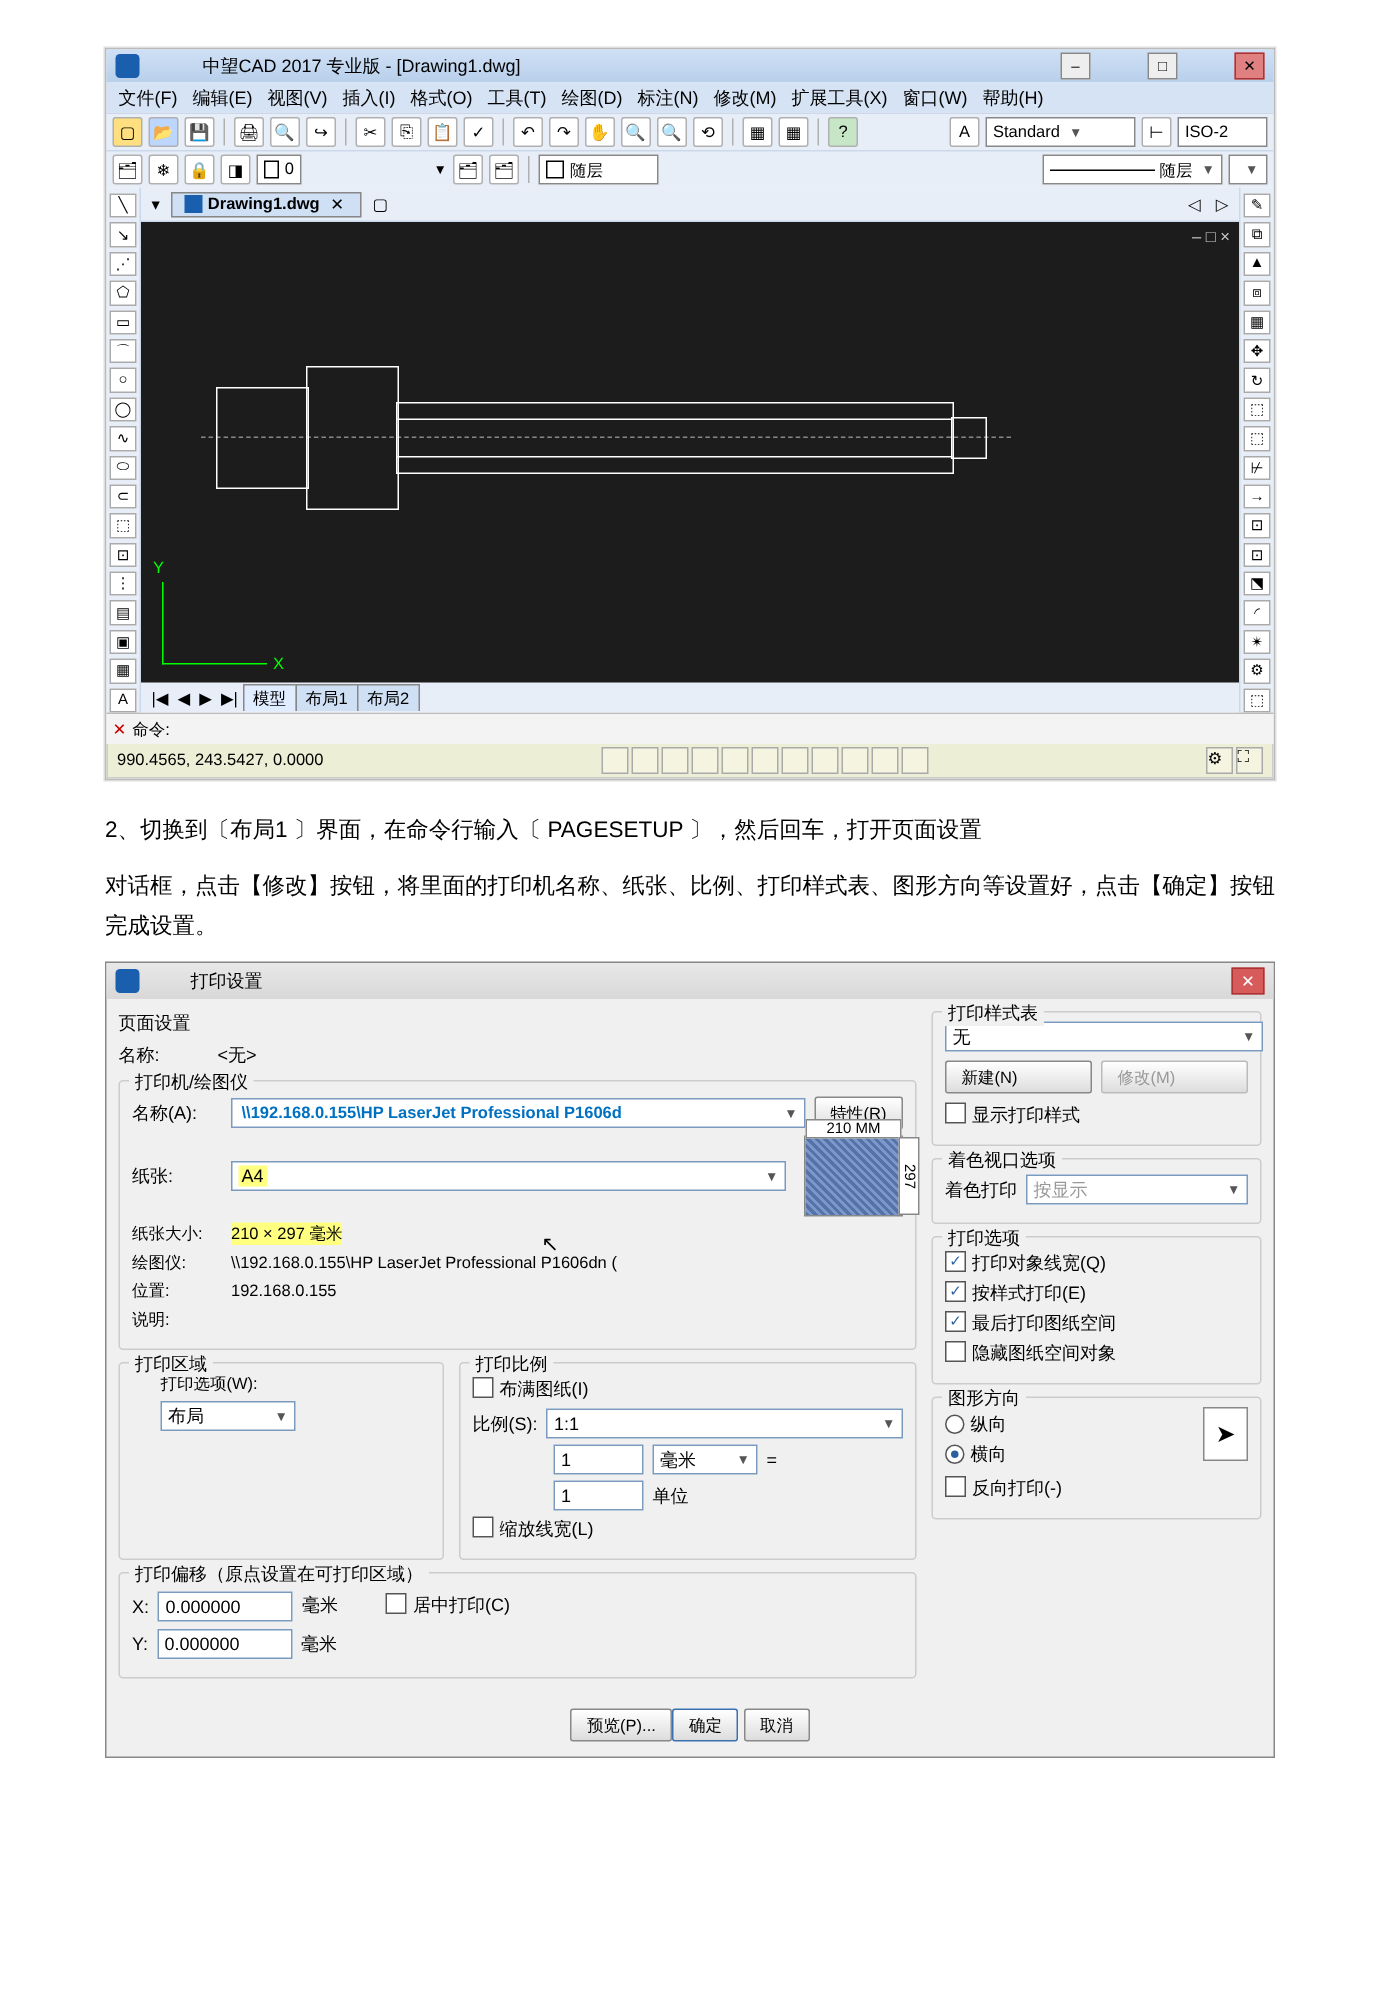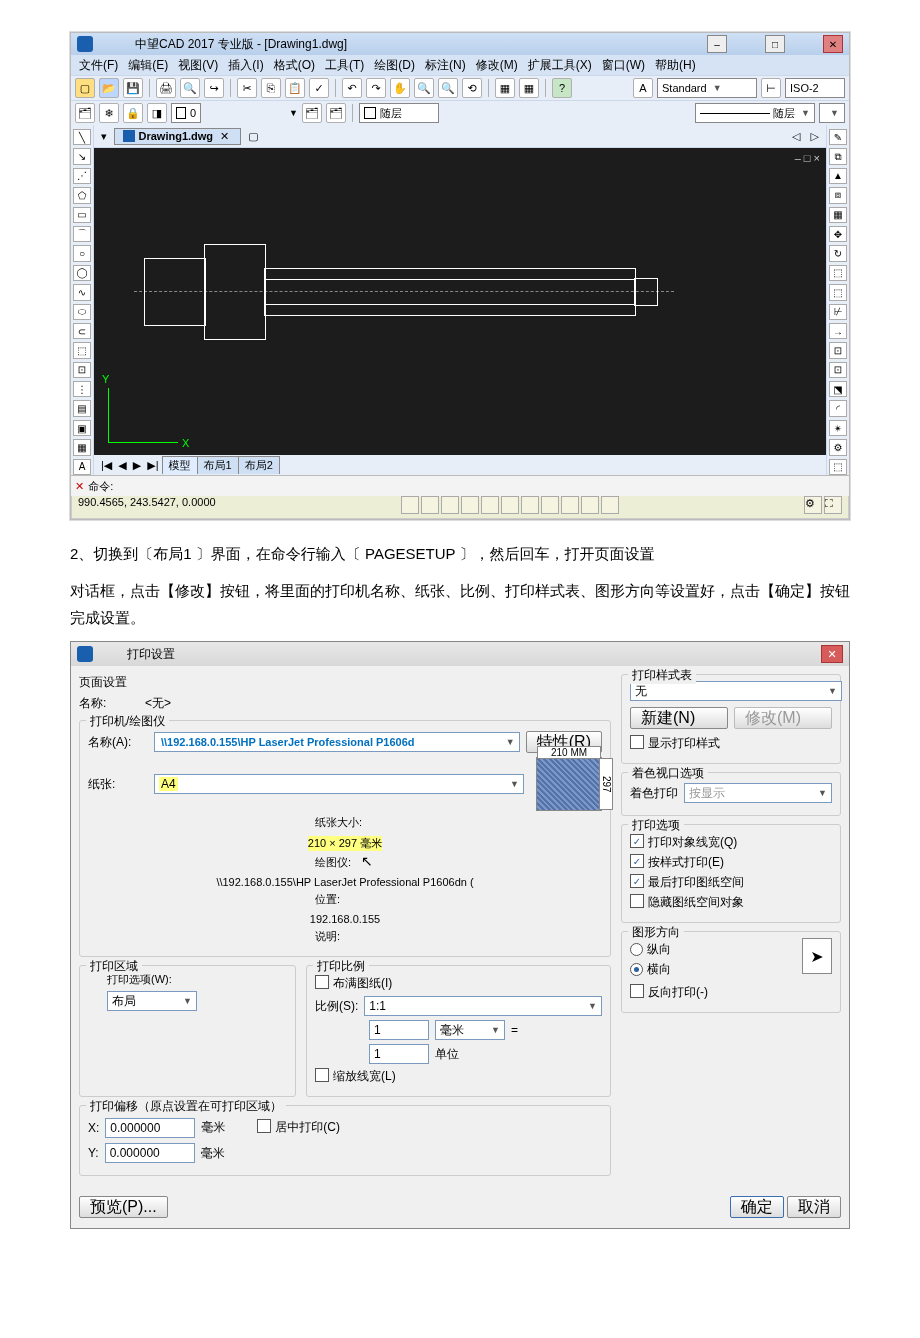--- a/index.html
+++ b/index.html
@@ -49,53 +49,53 @@
   .bolt .head{position:absolute;top:6px;left:60px;width:60px;height:94px;border:1px solid #fff;}
   .bolt .hex{position:absolute;top:20px;left:0;width:60px;height:66px;border:1px solid #fff;}
   .bolt .cl{position:absolute;top:53px;left:-10px;width:540px;height:0;border-top:1px dashed #888;}
   .undock{position:absolute;top:4px;right:6px;color:#ccc;font-size:11px;}
   .ltabs{height:20px;background:#e8eef7;display:flex;align-items:center;font-size:11px;padding-left:4px;}
   .ltabs .nb{padding:0 3px;}
   .ltabs .tab{padding:1px 6px;border:1px solid #888;border-bottom:none;background:#cfe0f5;margin-right:-1px;}
   .ltabs .tab.act{background:#e0ecff;}
   .cmd{height:20px;background:#f3f3f3;border-top:1px solid #bbb;display:flex;align-items:center;font-size:11px;padding:0 4px;}
   .cmd .xx{color:#c00;margin-right:4px;}
-  .status{height:22px;background:#ecefd6;border:1px solid #ccc;border-top:none;display:flex;align-items:flex-start;font-size:11px;padding:0 6px;justify-content:space-between;}
+  .status{height:22px;background:#ecefd6;border:1px solid #ccc;border-top:none;display:flex;align-items:center;font-size:11px;padding:0 6px;justify-content:space-between;}
   .sbtns{display:flex;gap:2px;}
   .sico2{width:16px;height:16px;border:1px solid #aaa;background:#f4f4e0;}
   .para{margin:10px 0;line-height:1.8;font-size:15px;}
   
   .dlg{border:1px solid #888;background:#f0f0f0;font-size:12px;margin-top:10px;}
   .dlgt{background:linear-gradient(#e8e8e8,#d8d8d8);height:24px;display:flex;align-items:center;padding:0 6px;gap:28px;}
   .dlgt .di{width:16px;height:16px;background:#1a5fae;margin-right:6px;border-radius:3px;}
   .dlgt .spacer{flex:1;}
   .dlgt .cls{width:20px;height:16px;background:#d85b5b;border:1px solid #a33;color:#fff;display:flex;align-items:center;justify-content:center;font-size:11px;}
   .dbody{display:flex;padding:8px;gap:10px;}
   .dcol{flex:1;}
   .dcol.r{width:220px;flex:none;}
   .grp{border:1px solid #ccc;border-radius:3px;margin-bottom:8px;padding:6px 8px 8px;position:relative;}
   .grp .gt{position:absolute;top:-8px;left:6px;background:#f0f0f0;padding:0 4px;}
   .row{display:flex;align-items:center;margin:4px 0;gap:6px;}
   .lbl{width:60px;text-align:left;flex-shrink:0;}
   .inp{height:18px;border:1px solid #7a9abf;background:#fff;padding:0 4px;display:flex;align-items:center;justify-content:space-between;}
   .inp .dd{font-size:9px;color:#555;}
   .inp.highlight input { color:#0070c0 !important; }
-  .btn{height:20px;border:1px solid #888;background:linear-gradient(#fff,#ddd);padding:0 10px;display:inline-flex;align-items:center;font-size:16px;border-radius:2px;}
+  .btn{height:20px;border:1px solid #888;background:linear-gradient(#fff,#ddd);padding:0 10px;display:inline-flex;align-items:center;font-size:11px;border-radius:2px;}
   .btn.dis{color:#999;border-color:#bbb;}
   .chk{display:flex;gap:4px;margin:3px 0;}
   .chk .box{width:12px;height:12px;border:1px solid #555;background:#fff;display:inline-flex;align-items:center;justify-content:center;font-size:10px;color:#2a60a0;}
   .rad{display:flex;align-items:center;gap:4px;margin:3px 0;}
   .rad .c{width:11px;height:11px;border:1px solid #555;border-radius:50%;background:#fff;display:inline-flex;align-items:center;justify-content:center;}
   .rad .c.on::after{content:"";width:5px;height:5px;background:#2a60a0;border-radius:50%;}
   .preview{width:64px;height:52px;border:1px solid #888;background:repeating-linear-gradient(45deg,#5573a8,#5573a8 2px,#7c98c8 2px,#7c98c8 4px);position:relative;margin-left:6px;text-decoration:underline;}
   .preview .wt{position:absolute;top:-12px;left:0;right:0;text-align:center;background:#fff;border:1px solid #888;font-size:10px;}
   .preview .ht{position:absolute;right:-12px;top:0;bottom:0;width:12px;display:flex;align-items:center;justify-content:center;background:#fff;border:1px solid #888;writing-mode:vertical-rl;font-size:10px;}
   .orient-ico{width:28px;height:34px;border:1px solid #888;background:#fff;display:flex;align-items:center;justify-content:center;font-size:16px;margin-left:auto;}
-  .foot{display:flex;padding:4px 8px 10px;justify-content:space-between;align-items:center;}
-  .tiny{font-size:11px;flex-direction:column;}
+  .foot{display:flex;padding:4px 8px 10px;justify-content:center;align-items:center;}
+  .tiny{font-size:11px;}
   .yellow{background:#ffff80;}
   .cursor-arrow{position:absolute;top:56%;left:53%;font-size:14px;color:#000;}
 </style>
 </head>
 <body>
 
 <div class="page-pad">
 
 <div class="fig">
   <div class="cad-title">

